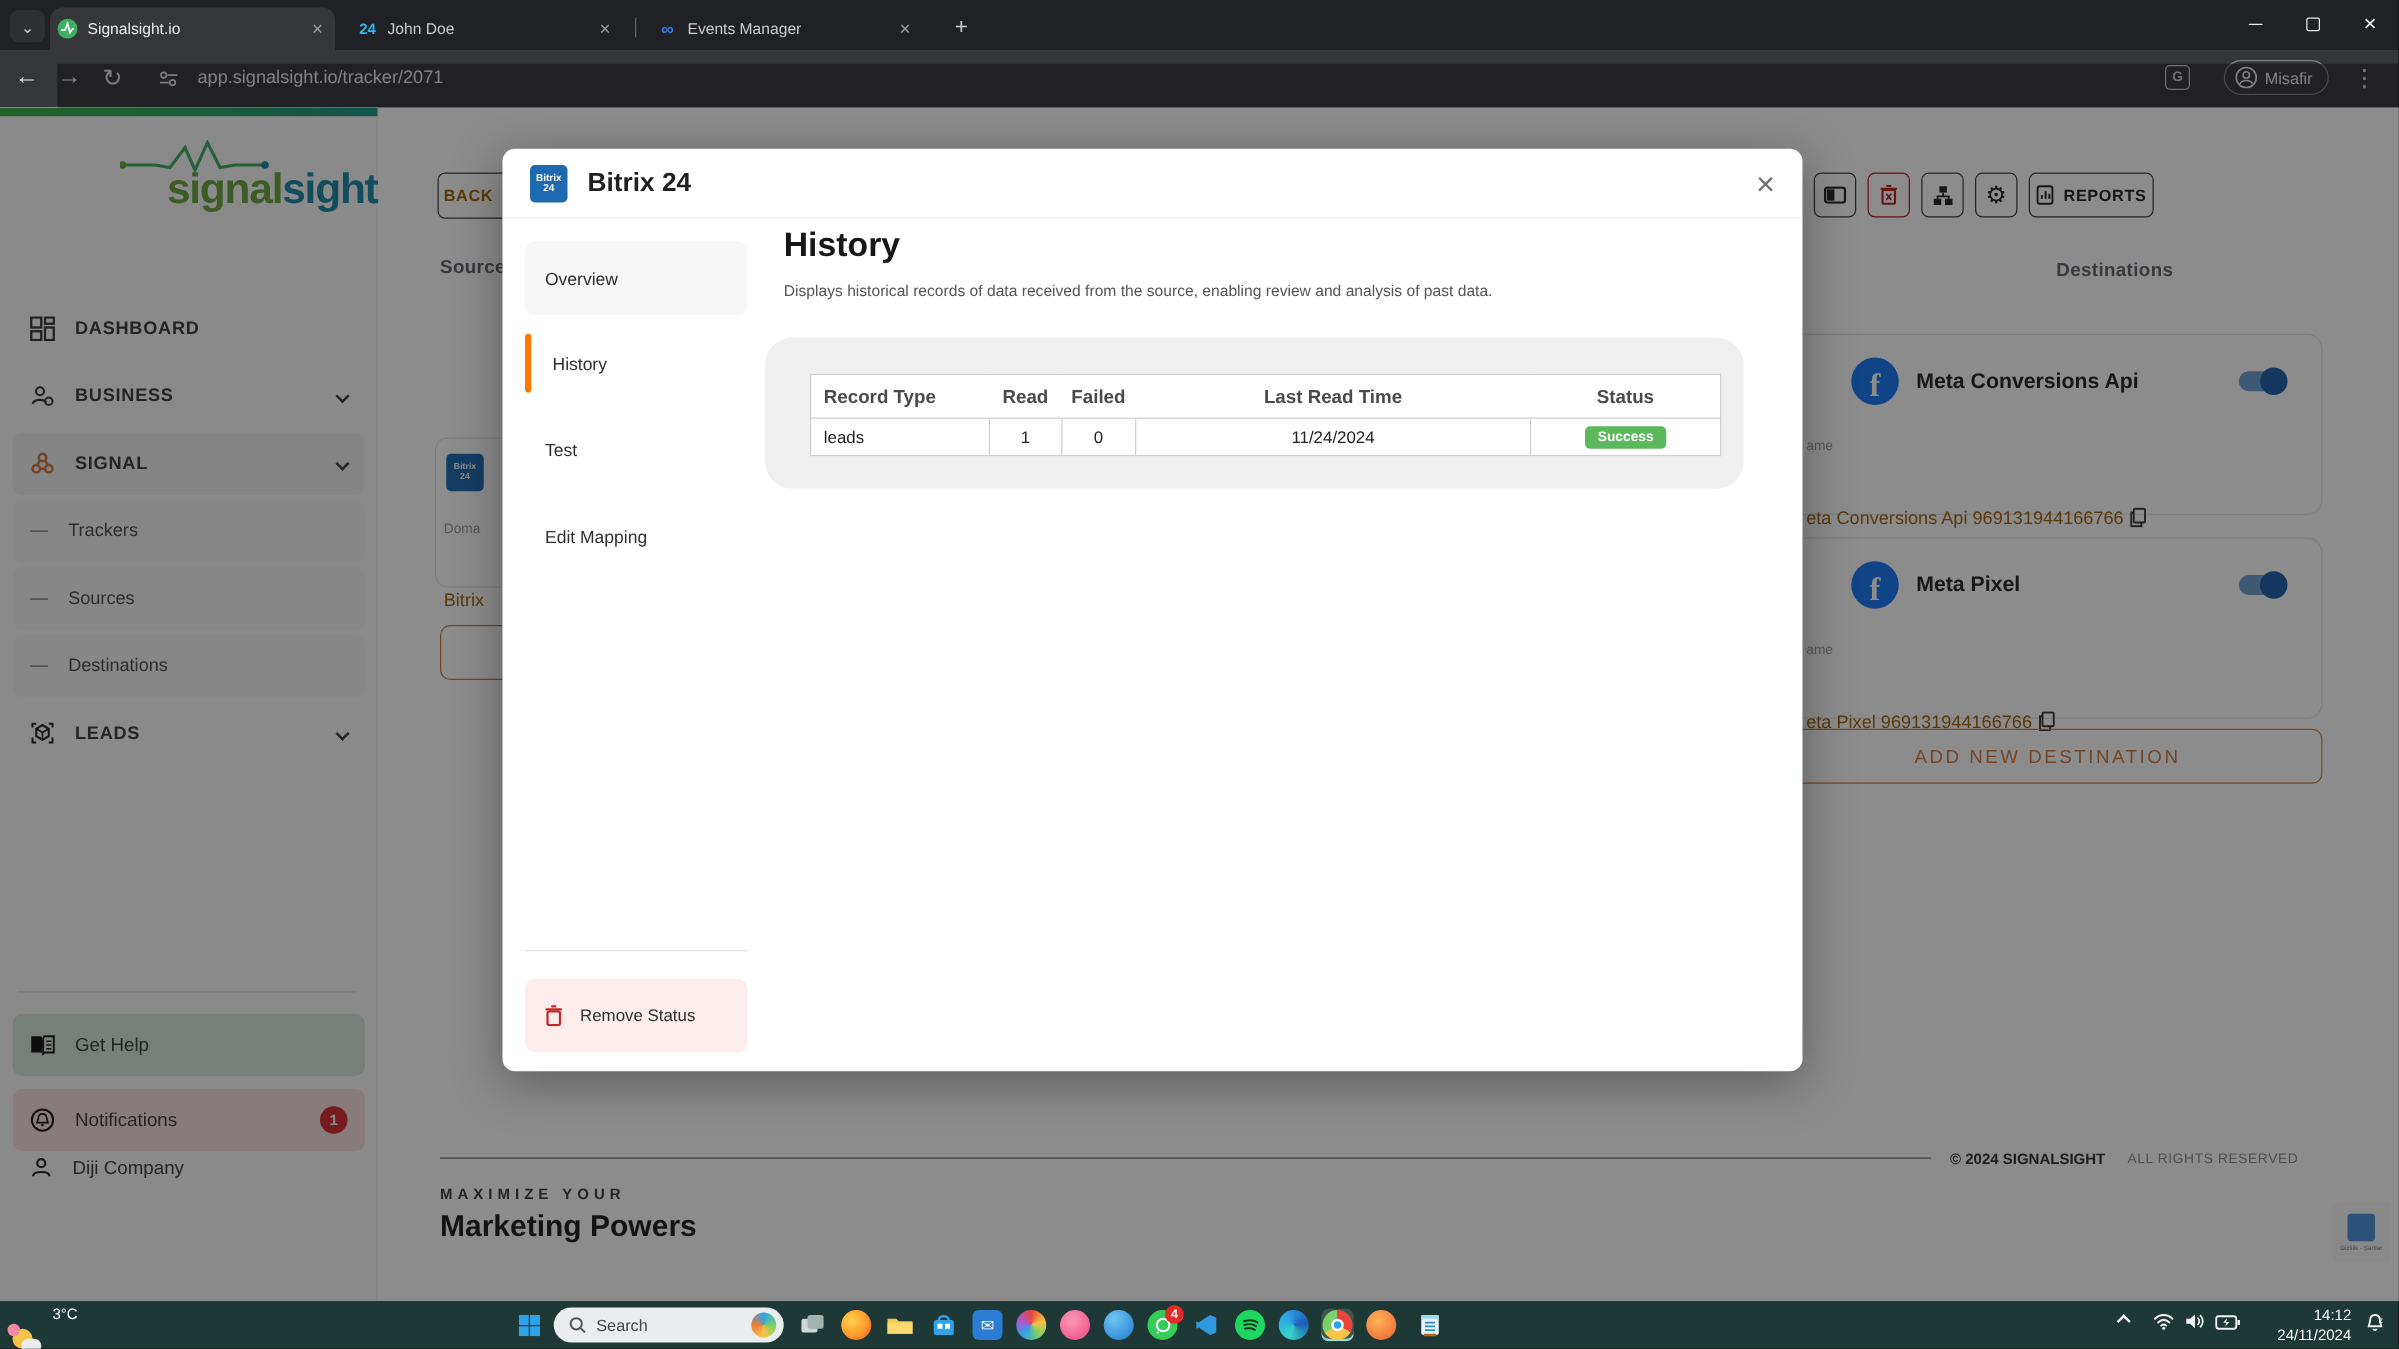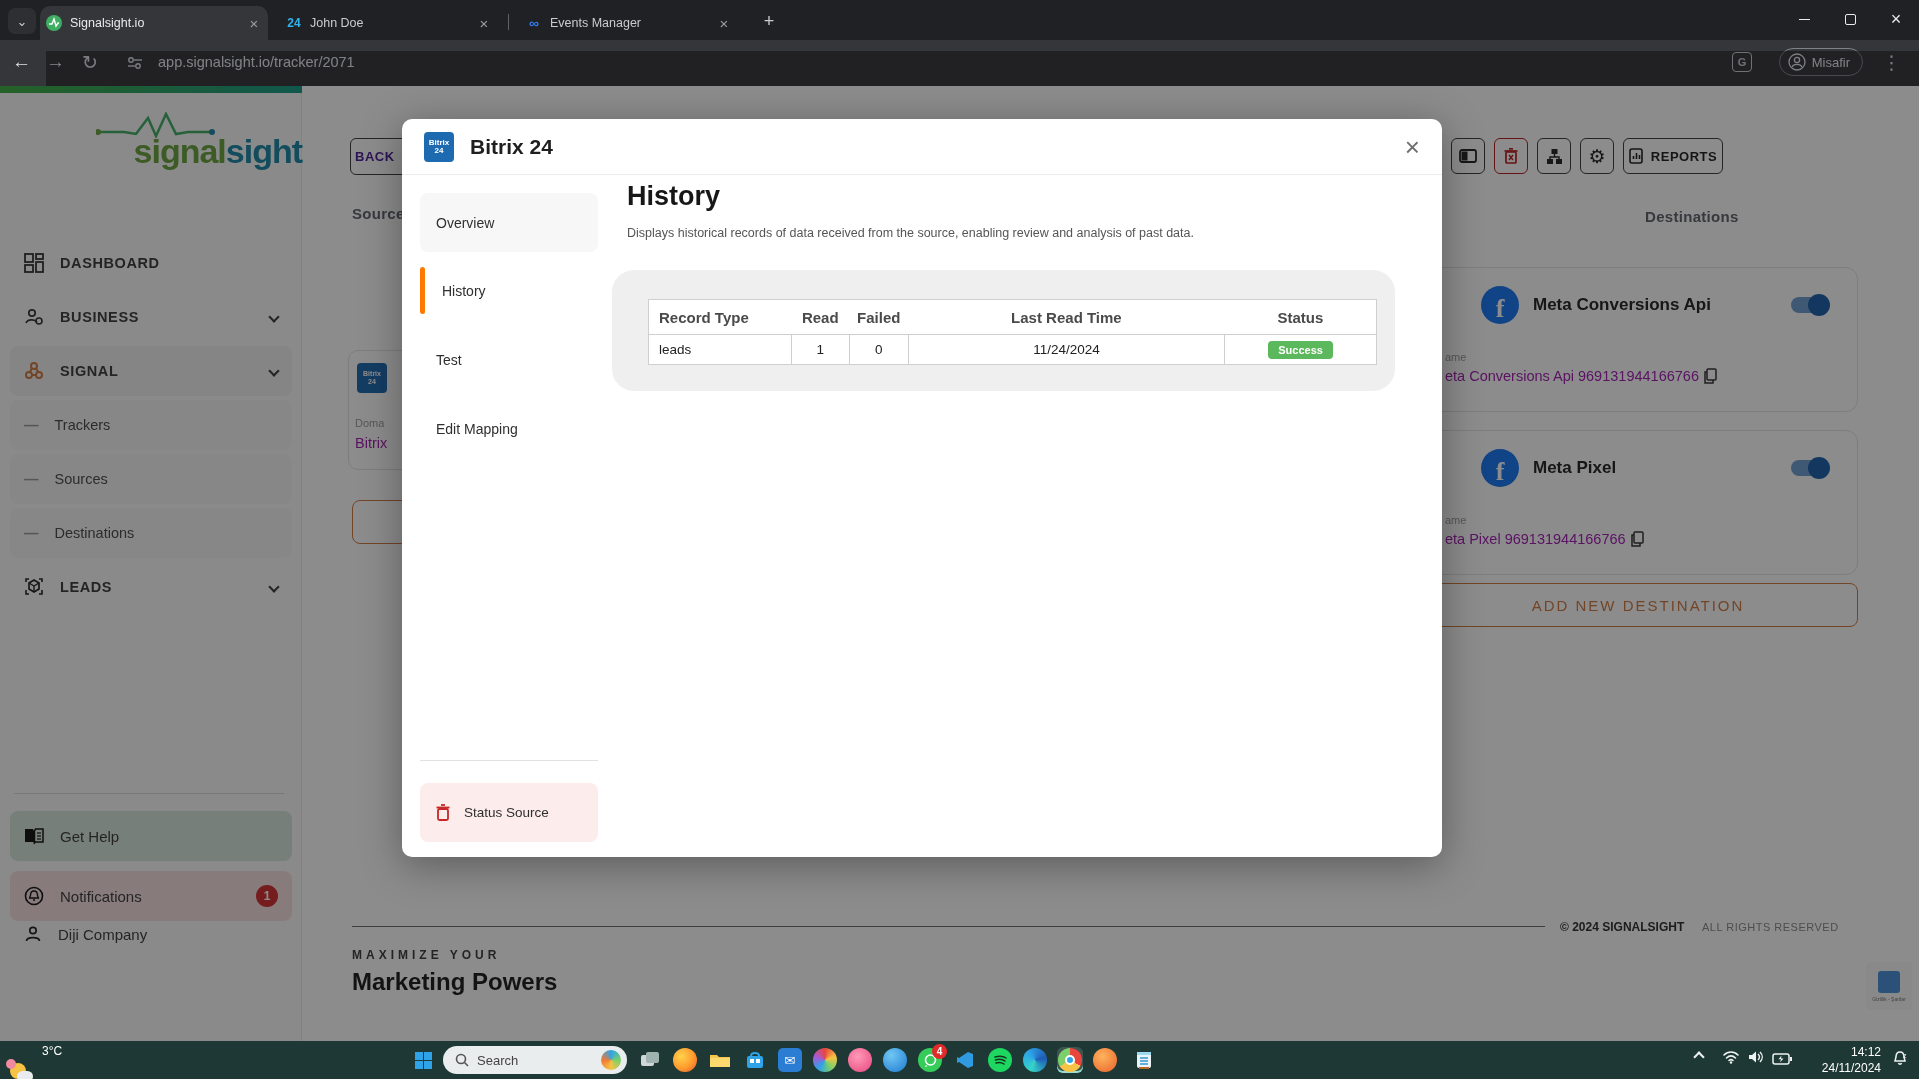--- a/index.html
+++ b/index.html
@@ -61,21 +61,21 @@
   .seclabel { font-size:15px; font-weight:bold; color:#5f6368; letter-spacing:0.3px; }
   .destcard { position:absolute; background:#fff; border:1px solid #e3e3e3; border-radius:12px; }
   .fbcircle { width:38px; height:38px; border-radius:50%; background:#1877f2; color:#fff; font-weight:bold;
               font-size:26px; display:flex; align-items:flex-end; justify-content:center; overflow:hidden;
               font-family:"Liberation Serif", serif; }
   .cardtitle { font-size:17px; font-weight:bold; color:#222; }
   .toggle { width:36px; height:16px; border-radius:9px; background:#6f9fd2; position:relative; }
   .toggle .knob { position:absolute; right:-3px; top:-3px; width:22px; height:22px; border-radius:50%;
                   background:#1b5fa8; }
   .graysm { font-size:11px; color:#9a9a9a; }
-  .valtext { font-size:14.5px; color:#a21caf; }
+  .valtext { font-size:14.5px; color:#a16207;margin-top:38px; }
   .copysvg { vertical-align:-3px; }
   .addnew { position:absolute; border:1.5px solid #cf7a3e; border-radius:8px; color:#cf7a3e;
             font-size:15px; letter-spacing:2px; display:flex; align-items:center; justify-content:center; }
 
   
   .modal { position:absolute; left:402px; top:33px; width:1040px; height:738px; background:#fff;
            border-radius:10px; box-shadow:0 8px 40px rgba(0,0,0,0.35); }
   .mheader { position:absolute; left:0; top:0; width:100%; height:56px; border-bottom:1px solid #ececec;
              display:flex; align-items:center; padding:0 22px; gap:16px; }
   .b24icon { width:30px; height:30px; background:#1e6ab0; border-radius:4px; color:#fff; font-size:8px;
@@ -296,21 +296,21 @@
 
       <div class="navitem" style="top:823px;font-size:15px;">
         <svg width="18" height="18">
             <circle cx="9" cy="5.5" r="3.2" fill="none" stroke="#222" stroke-width="1.7"></circle>
             <path d="M2.5 16 c0-4.5 13-4.5 13 0" fill="none" stroke="#222" stroke-width="1.7"></path>
           </svg>
         <span>Diji Company</span>
       </div>
     </div>
 
-    <div class="abs btn-outline-dark" style="left:350px;top:52px;width:64px;height:37px;font-size:13px;font-weight:bold;color:#4c1d95;letter-spacing:0.5px;justify-content:flex-start;padding-left:4px;">BACK</div>
+    <div class="abs btn-outline-dark" style="left:350px;top:52px;width:64px;height:37px;font-size:13px;font-weight:bold;color:#a16207;letter-spacing:0.5px;justify-content:flex-start;padding-left:4px;">BACK</div>
 
     <div class="abs seclabel" style="left:352px;top:119px;">Sources</div>
     <div class="abs seclabel" style="left:1645px;top:122px;">Destinations</div>
 
     <div class="abs btn-outline-dark" style="left:1451px;top:52px;width:34px;height:36px;">
       <svg width="18" height="14">
           <rect x="1" y="1" width="16" height="12" rx="2" fill="none" stroke="#222" stroke-width="1.8"></rect>
           <rect x="2.5" y="2.5" width="6" height="9" fill="#222"></rect>
         </svg>
     </div>
@@ -425,21 +425,21 @@
       </div>
 
       <div class="abs" style="left:18px;top:641px;width:178px;height:1px;background:#e2e2e2;"></div>
 
       <div class="removebtn" style="top:664px;">
         <svg width="14" height="17">
             <rect x="2" y="5" width="10" height="11" rx="1.5" fill="none" stroke="#c62828" stroke-width="1.8"></rect>
             <line x1="0.5" y1="3.5" x2="13.5" y2="3.5" stroke="#c62828" stroke-width="1.8"></line>
             <line x1="5" y1="1" x2="9" y2="1" stroke="#c62828" stroke-width="1.8"></line>
           </svg>
-        <span>Status Source</span>
+        <span>Remove Status</span>
       </div>
 
       <div class="mheading" style="left:225px;top:62px;">History</div>
       <div class="mdesc" style="left:225px;top:107px;">Displays historical records of data received from the source, enabling review and analysis of past data.</div>
 
       <div class="tablewrap" style="left:210px;top:151px;width:783px;height:121px;">
         <table class="htable" style="left:36px;top:29px;width:729px;">
           <thead>
             <tr>
               <th style="width:143px;">Record Type</th>

